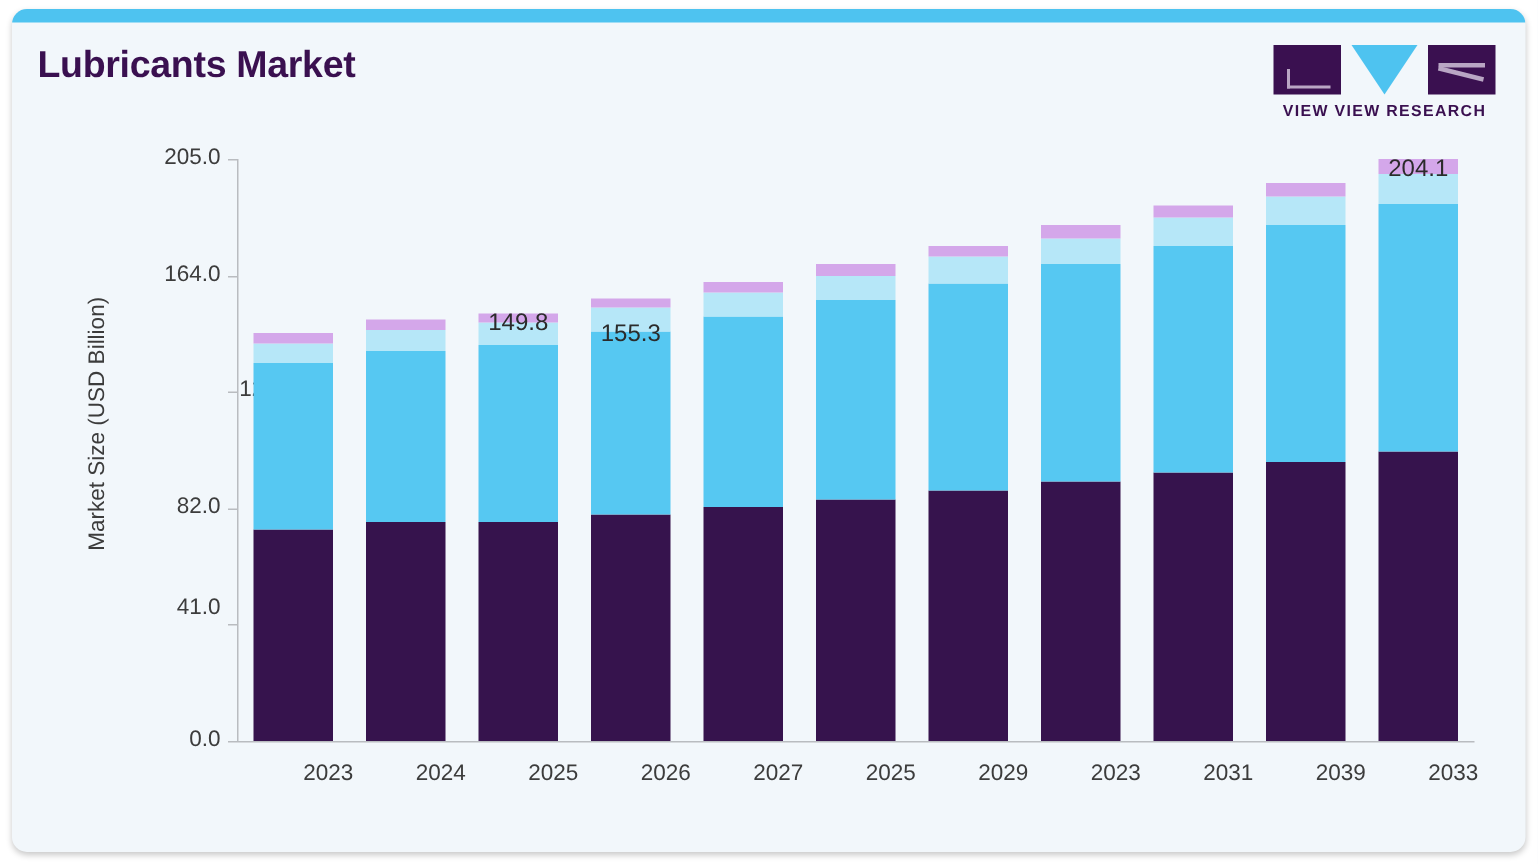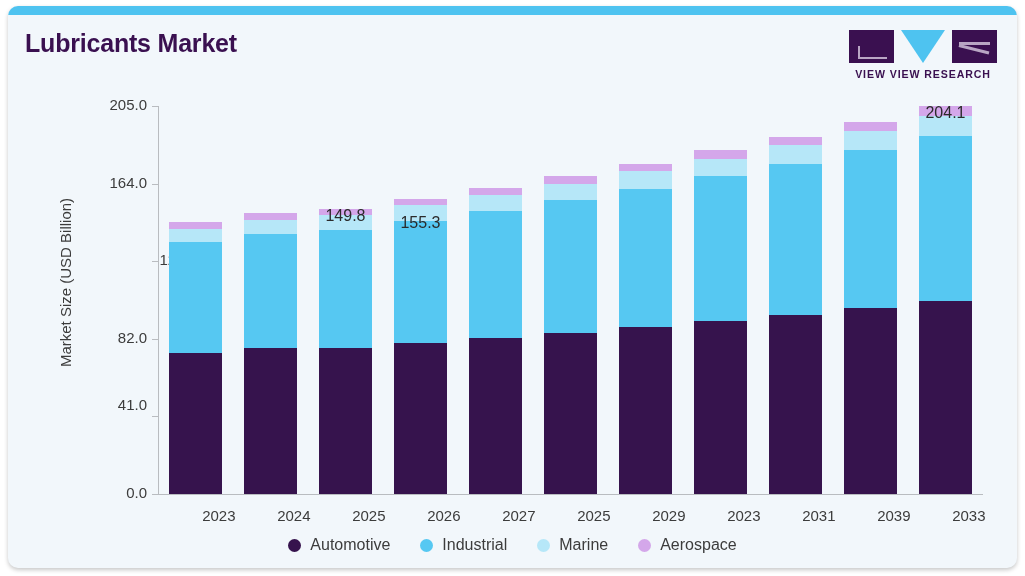--- a/index.html
+++ b/index.html
@@ -295,31 +295,13 @@
       <div class="bar-seg" style="left: 836px; top: 115.899px; width: 53px; height: 8.89561px; background: rgb(212, 167, 234);"></div>
       <div class="x-tick-label" style="left: 822.5px; top: 501px; width: 80px;">2039</div>
       <div class="bar-seg" style="left: 911px; top: 294.946px; width: 53px; height: 193.054px; background: rgb(54, 19, 77);"></div>
       <div class="bar-seg" style="left: 911px; top: 130.094px; width: 53px; height: 164.853px; background: rgb(86, 200, 242);"></div>
       <div class="bar-seg" style="left: 911px; top: 109.653px; width: 53px; height: 20.441px; background: rgb(182, 231, 248);"></div>
       <div class="bar-seg" style="left: 911px; top: 100.379px; width: 53px; height: 9.27415px; background: rgb(212, 167, 234);"></div>
       <div class="x-tick-label" style="left: 897.5px; top: 501px; width: 80px;">2033</div>
       <div class="bar-total-label" style="left: 887.5px; top: 74.3785px; width: 100px;">204.1</div>
     </div>
 
-  <div class="legend" id="legend">
-      <div class="legend-item">
-        <span class="legend-dot" style="background: rgb(54, 19, 77);"></span>
-        <span class="legend-label">Automotive</span>
-      </div>
-      <div class="legend-item">
-        <span class="legend-dot" style="background: rgb(86, 200, 242);"></span>
-        <span class="legend-label">Industrial</span>
-      </div>
-      <div class="legend-item">
-        <span class="legend-dot" style="background: rgb(182, 231, 248);"></span>
-        <span class="legend-label">Marine</span>
-      </div>
-      <div class="legend-item">
-        <span class="legend-dot" style="background: rgb(212, 167, 234);"></span>
-        <span class="legend-label">Aerospace</span>
-      </div>
-    </div>
 </div>
 
 </body></html>

